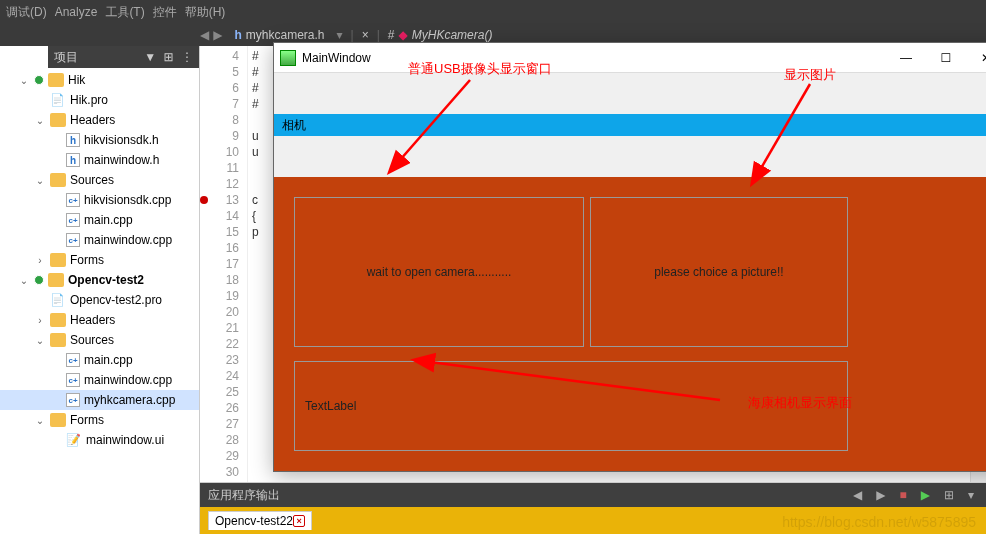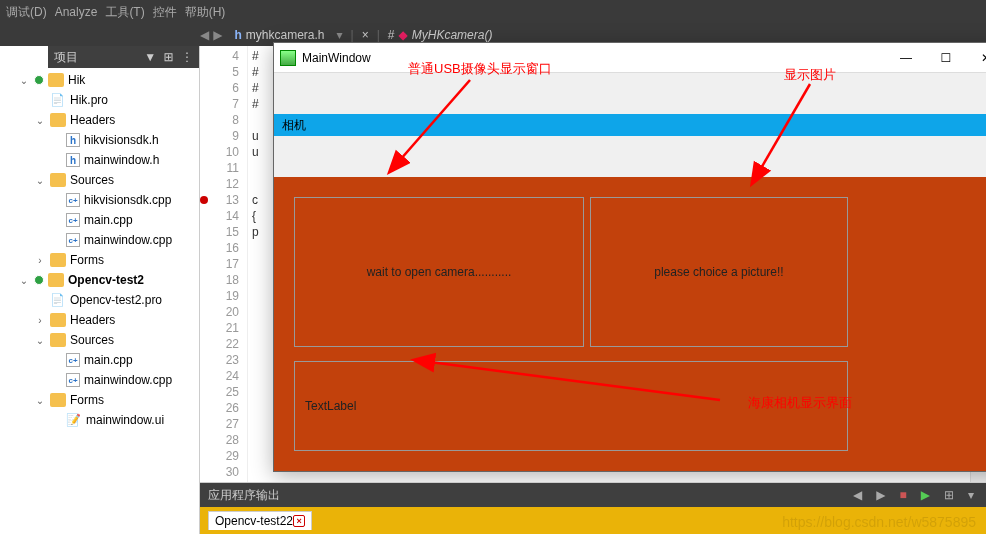--- a/index.html
+++ b/index.html
@@ -194,20 +194,25 @@
         </div>
         <div class="tree-item indent-3">
           <span class="twisty"></span>
           <span class="ico cpp"></span>
           <span>main.cpp</span>
         </div>
         <div class="tree-item indent-3">
           <span class="twisty"></span>
           <span class="ico cpp"></span>
           <span>mainwindow.cpp</span>
+        </div>
+        <div class="tree-item indent-3 selected">
+          <span class="twisty"></span>
+          <span class="ico cpp"></span>
+          <span>myhkcamera.cpp</span>
         </div>
         <div class="tree-item indent-2">
           <span class="twisty">⌄</span>
           <span class="ico yfolder"></span>
           <span>Forms</span>
         </div>
         <div class="tree-item indent-3">
           <span class="twisty"></span>
           <span class="ico ui"></span>
           <span>mainwindow.ui</span>

